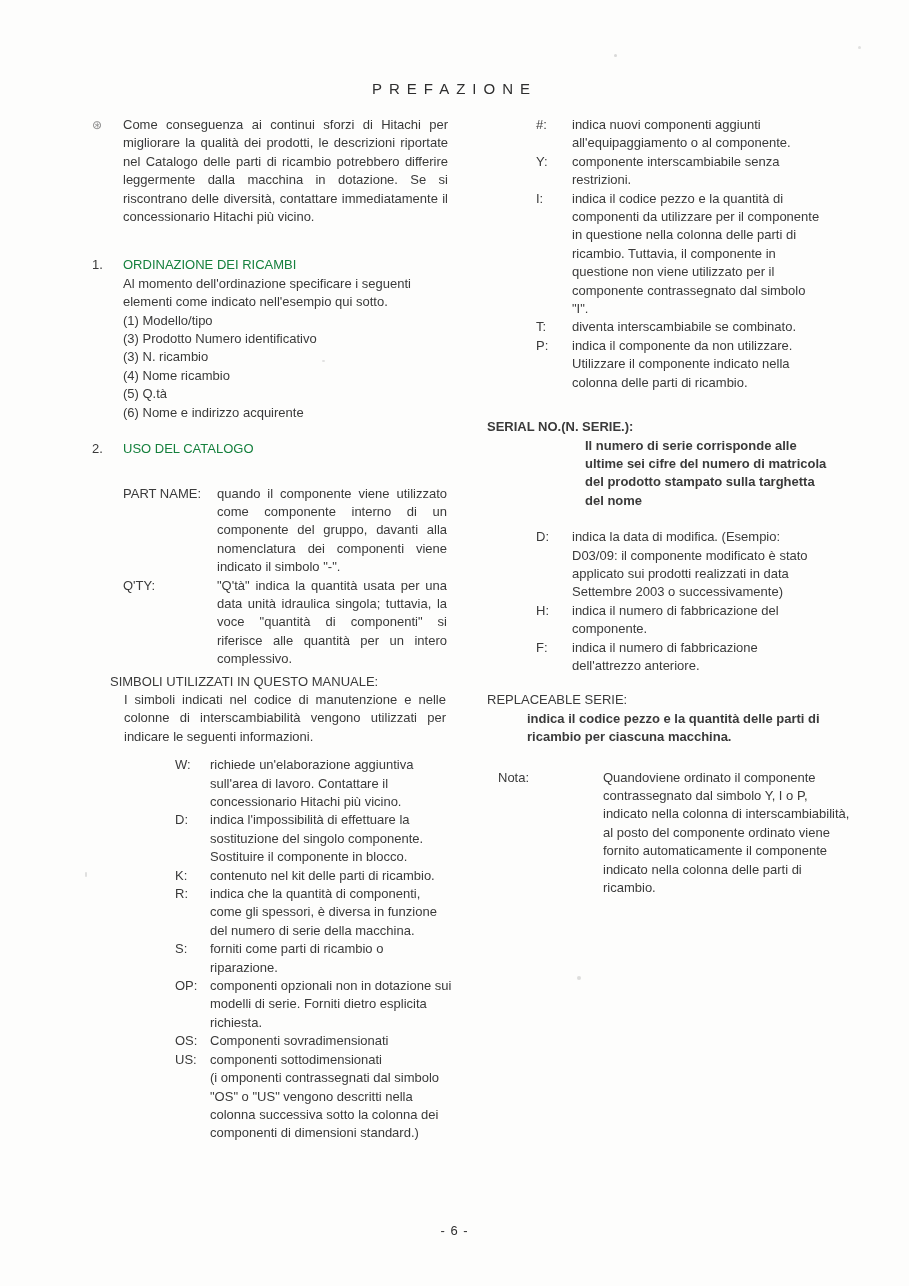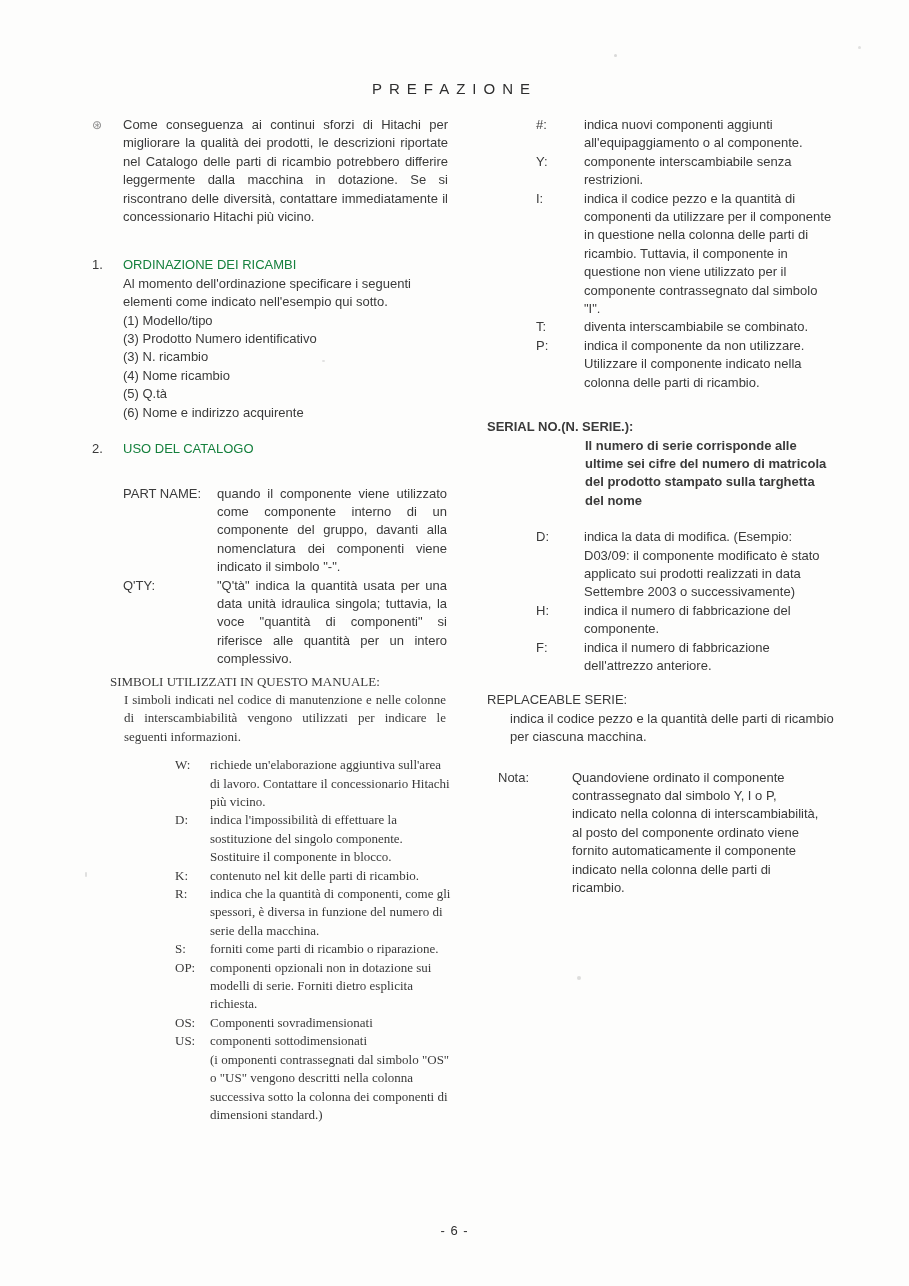--- a/index.html
+++ b/index.html
@@ -25,41 +25,41 @@
   .sec2{margin-top:18px;}
   .sec-body{flex:1;}
   .sec-head{color:#15803d;}
   .sec-body .para{max-width:328px;}
 
   .def2{display:flex;}
   .def2-first{margin-top:26px;}
   .def2 .term{width:94px;flex:none;}
   .def2 .dtext{width:230px;text-align:justify;}
 
-  .symbols{margin-top:4px;font-family:Liberation Serif, serif;}
+  .symbols{margin-top:4px;}
   .sym-title{margin-left:18px;}
   .sym-intro{margin-left:32px;max-width:322px;text-align:justify;}
   .srow{display:flex;margin-left:83px;}
   .srow-first{margin-top:10px;}
   .skey{width:35px;flex:none;}
   .stext{width:252px;}
   .snote{display:block;}
 
   .rrow{display:flex;margin-left:49px;}
   .rkey{width:36px;flex:none;}
-  .rtext{width:252px;margin-left:12px;}
+  .rtext{width:252px;}
 
   .serial{margin-top:26px;font-weight:bold;}
   .serial-text{margin-left:98px;max-width:252px;}
   .dhf-first{margin-top:18px;}
   .repl{margin-top:16px;}
-  .repl-text{margin-left:23px;max-width:345px;}
+  .repl-text{margin-left:40px;max-width:345px;font-weight:bold;}
   .nota{display:flex;margin-top:22px;}
   .nota-label{margin-left:11px;width:74px;flex:none;}
-  .nota-text{width:252px;}
+  .nota-text{width:252px;margin-left:31px;}
 
   .pageno{
     position:absolute;top:1222px;left:0;width:100%;text-align:center;
     font-size:13px;letter-spacing:1px;color:#2f2f2f;
   }
   .speck{position:absolute;background:#b5b5b5;border-radius:50%;}
   .speck.s1{left:614px;top:54px;width:3px;height:3px;opacity:.5;}
   .speck.s2{left:858px;top:46px;width:3px;height:3px;opacity:.4;}
   .speck.s3{left:577px;top:976px;width:4px;height:4px;opacity:.45;}
   .speck.s4{left:85px;top:872px;width:2px;height:5px;opacity:.4;border-radius:1px;}

